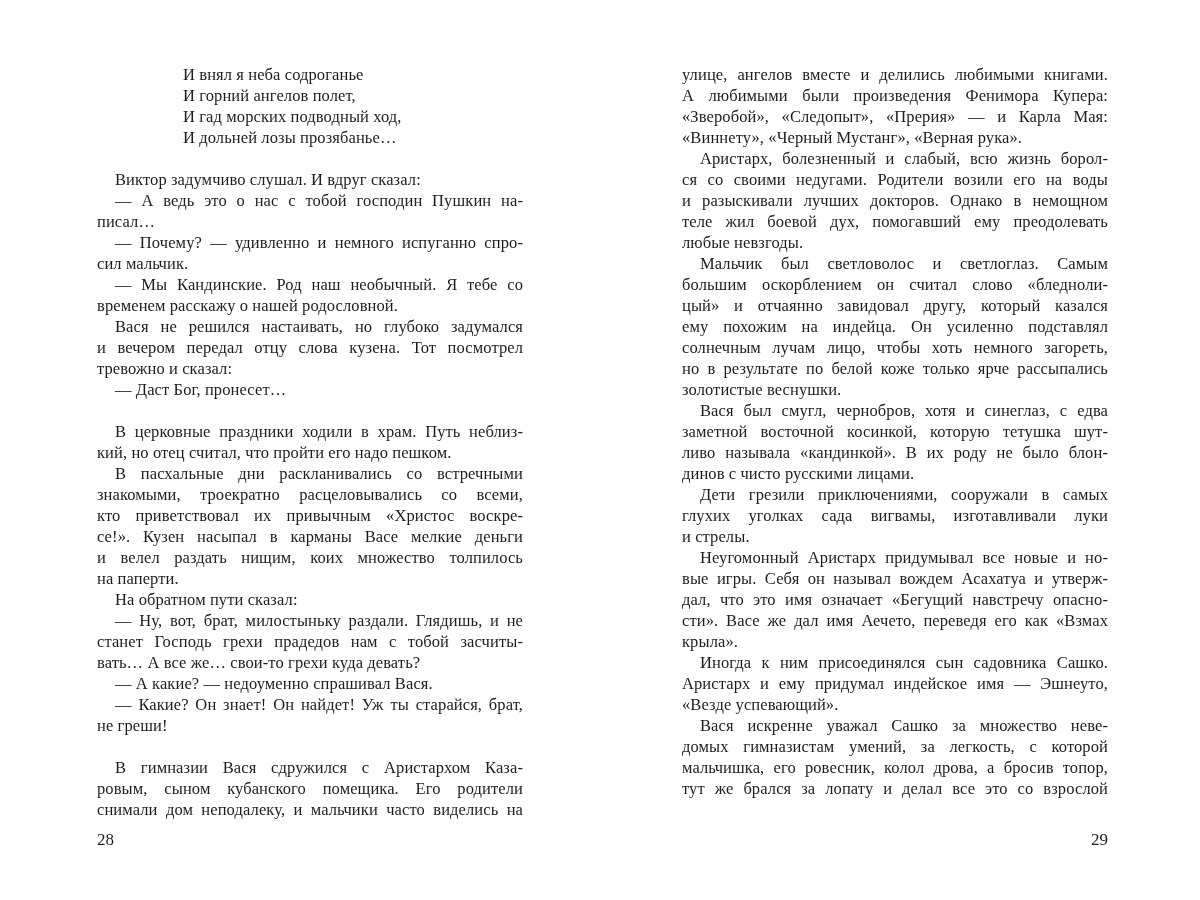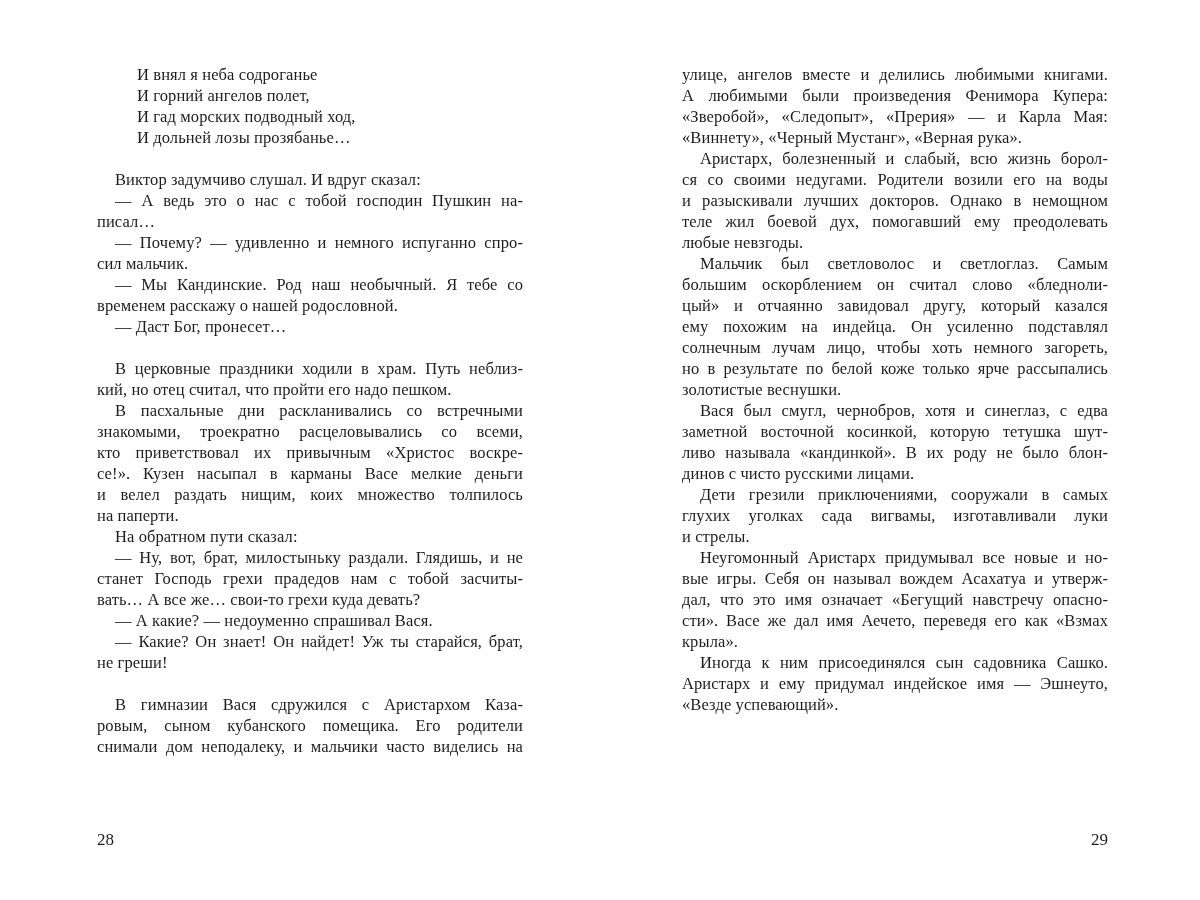--- a/index.html
+++ b/index.html
@@ -31,21 +31,21 @@
   .gap { height: 21px; }
   .line {
     height: 21px;
     text-align: left;
   }
   .line.just {
     text-align: justify;
     text-align-last: justify;
   }
   .line.ind { text-indent: 18px; }
-  .poem-line { margin-left: 40px; }
+  .poem-line { margin-left: 86px; }
   .pagenum {
     position: absolute;
     top: 829px;
     font-size: 17px;
     line-height: 21px;
   }
   #pagenum-left { left: 97px; }
   #pagenum-right {
     left: 682px;
     width: 426px;
@@ -71,20 +71,25 @@
         <div class="line just ind">— А ведь это о нас с тобой господин Пушкин на-</div>
         <div class="line">писал…</div>
       </div>
       <div class="block para">
         <div class="line just ind">— Почему? — удивленно и немного испуганно спро-</div>
         <div class="line">сил мальчик.</div>
       </div>
       <div class="block para">
         <div class="line just ind">— Мы Кандинские. Род наш необычный. Я тебе со</div>
         <div class="line">временем расскажу о нашей родословной.</div>
+      </div>
+      <div class="block para">
+        <div class="line just ind">Вася не решился настаивать, но глубоко задумался</div>
+        <div class="line just">и вечером передал отцу слова кузена. Тот посмотрел</div>
+        <div class="line">тревожно и сказал:</div>
       </div>
       <div class="block para">
         <div class="line ind">— Даст Бог, пронесет…</div>
       </div>
       <div class="block gap"></div>
       <div class="block para">
         <div class="line just ind">В церковные праздники ходили в храм. Путь неблиз-</div>
         <div class="line">кий, но отец считал, что пройти его надо пешком.</div>
       </div>
       <div class="block para">
@@ -156,16 +161,22 @@
         <div class="line just">вые игры. Себя он называл вождем Асахатуа и утверж-</div>
         <div class="line just">дал, что это имя означает «Бегущий навстречу опасно-</div>
         <div class="line just">сти». Васе же дал имя Аечето, переведя его как «Взмах</div>
         <div class="line">крыла».</div>
       </div>
       <div class="block para">
         <div class="line just ind">Иногда к ним присоединялся сын садовника Сашко.</div>
         <div class="line just">Аристарх и ему придумал индейское имя — Эшнеуто,</div>
         <div class="line">«Везде успевающий».</div>
       </div>
+      <div class="block para">
+        <div class="line just ind">Вася искренне уважал Сашко за множество неве-</div>
+        <div class="line just">домых гимназистам умений, за легкость, с которой</div>
+        <div class="line just">мальчишка, его ровесник, колол дрова, а бросив топор,</div>
+        <div class="line just">тут же брался за лопату и делал все это со взрослой</div>
+      </div>
     </div>
   <div class="pagenum" id="pagenum-left">28</div>
   <div class="pagenum" id="pagenum-right">29</div>
 </div>
 
 </body></html>

